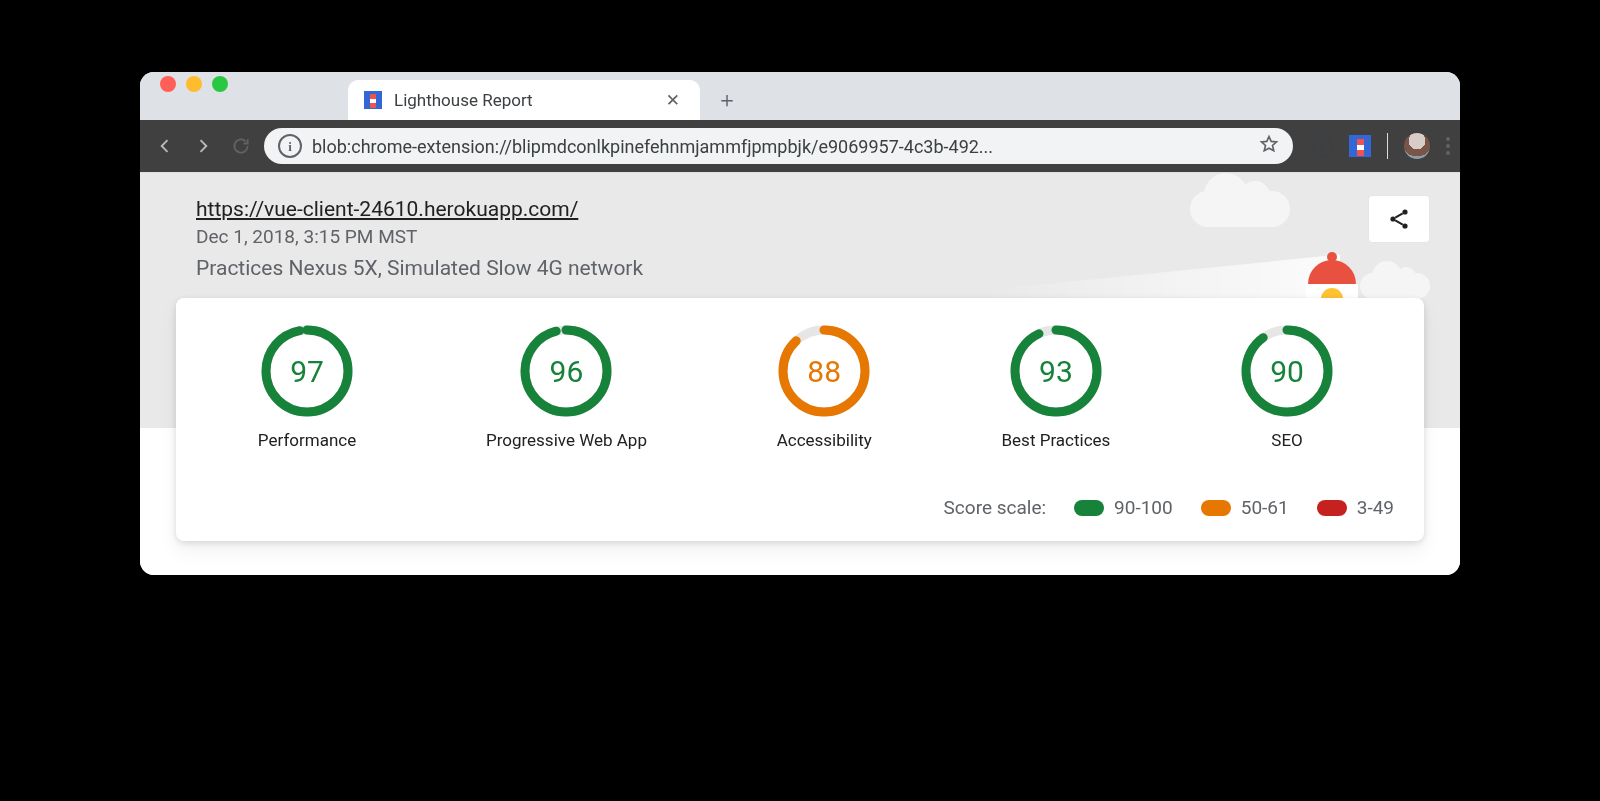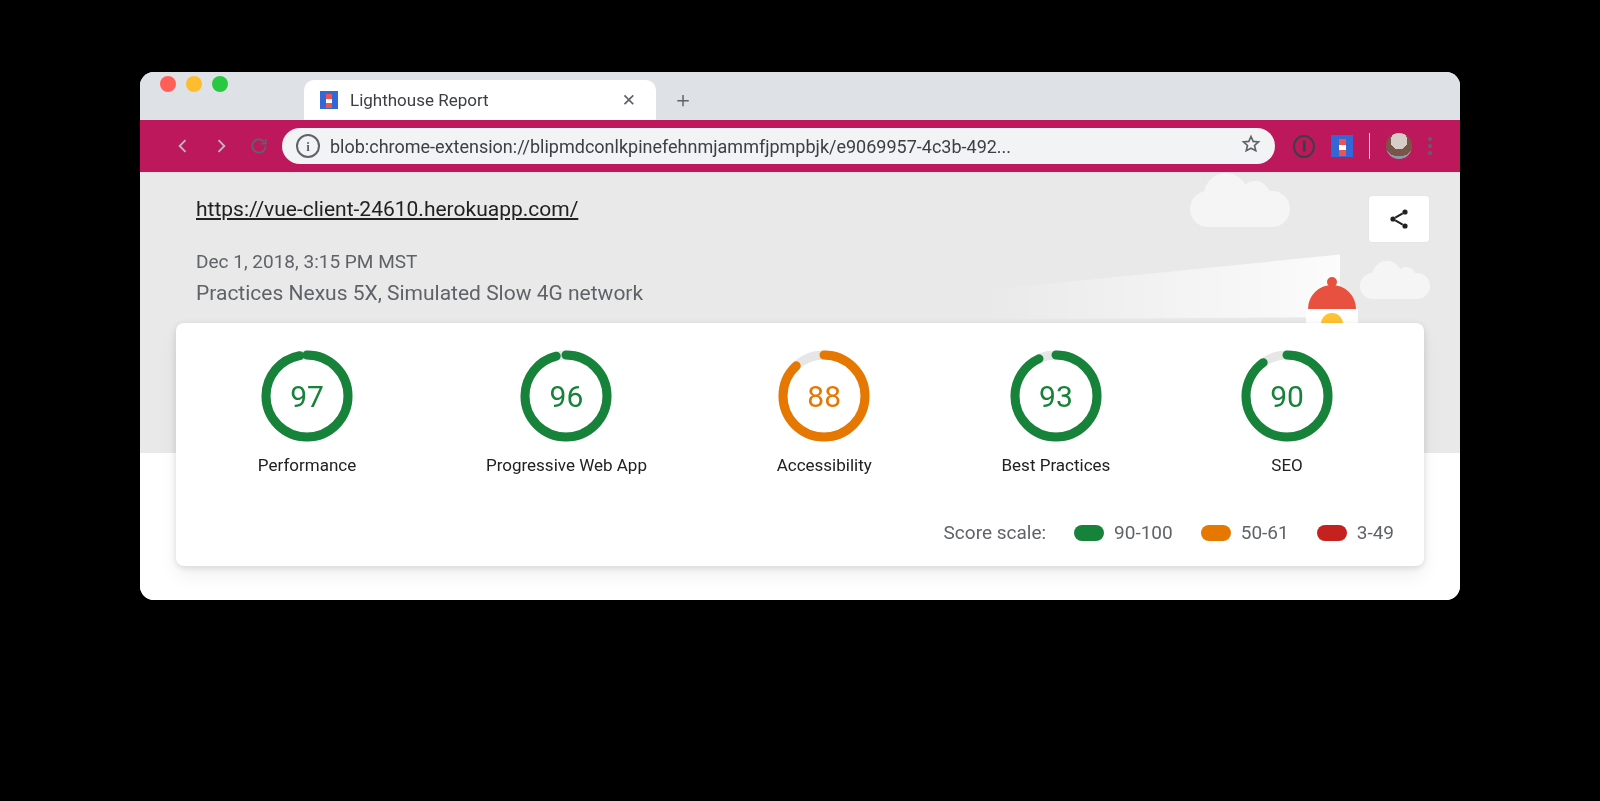--- a/index.html
+++ b/index.html
@@ -46,29 +46,30 @@
   .tl.y{background:#febc2e;}
   .tl.g{background:#28c840;}
   .tab{
     display:flex;align-items:center;gap:12px;
     background:var(--tab-bg);
     height:40px;
     padding:0 16px;
     border-top-left-radius:10px;border-top-right-radius:10px;
     min-width:320px;
     position:relative;
+    margin-left:44px;
   }
   .tab .fav{width:18px;height:18px;background:var(--lh-blue);display:flex;align-items:flex-end;justify-content:center;}
   .tab .fav::before{content:"";display:block;width:6px;height:14px;background:linear-gradient(#ef5350 0 33%,#fff 33% 66%,#ef5350 66% 100%);margin-bottom:1px;}
   .tab .title{font-size:17px;color:var(--ink);flex:1;}
   .tab .x{font-size:17px;color:var(--muted);padding:0 4px;cursor:pointer;}
   .newtab{width:34px;height:34px;display:flex;align-items:center;justify-content:center;color:var(--muted);font-size:22px;margin-left:10px;margin-bottom:3px;}
   .addrbar{
-    height:52px;background:#be185d;display:flex;align-items:center;gap:8px;
-    padding:0 28px;border-bottom:1px solid #e0e0e0;
+    height:52px;background:#404040;display:flex;align-items:center;gap:8px;
+    padding:0 10px;border-bottom:1px solid #e0e0e0;
   }
   .navbtn{width:30px;height:30px;display:flex;align-items:center;justify-content:center;color:var(--muted);}
   .navbtn.disabled{color:#b9bcbf;}
   .navbtn svg{width:20px;height:20px;stroke:currentColor;fill:none;stroke-width:2.2;}
   .addr{
     flex:1;height:36px;background:var(--addr-bg);border-radius:18px;
     display:flex;align-items:center;gap:10px;padding:0 14px;
     color:var(--ink);font-size:18px;overflow:hidden;white-space:nowrap;
   }
   .addr .info{
@@ -91,21 +92,21 @@
   .ext .dots span{width:4px;height:4px;border-radius:50%;background:var(--muted);}
 
   
   .report-hdr{
     position:relative;
     background:var(--header-grey);
     padding:24px 56px 148px 56px;
     overflow:hidden;
   }
   .report-hdr a.reporturl{color:#212121;font-size:21px;text-decoration:underline;}
-  .report-hdr .date{color:var(--muted);font-size:19px;margin-top:29px;}
+  .report-hdr .date{color:var(--muted);font-size:19px;margin-top:4px;}
   .report-hdr .env{color:var(--muted);font-size:21px;margin-top:8px;}
   .sharebtn{
     position:absolute;top:22px;right:30px;width:60px;height:46px;
     background:#fff;border:1px solid #e6e6e6;border-radius:4px;
     display:flex;align-items:center;justify-content:center;
   }
   .sharebtn svg{width:24px;height:24px;fill:#212121;}
   
   .cloud{position:absolute;background:#f5f5f5;border-radius:999px;}
   .cloud::before,.cloud::after{content:"";position:absolute;background:inherit;border-radius:50%;}

